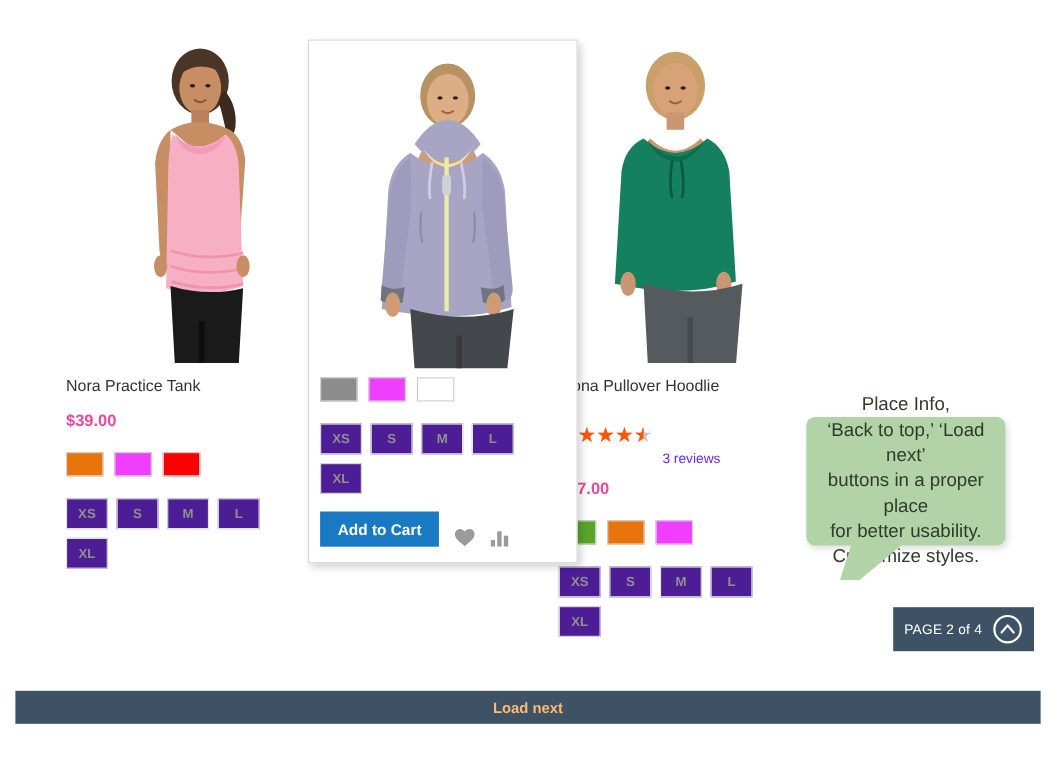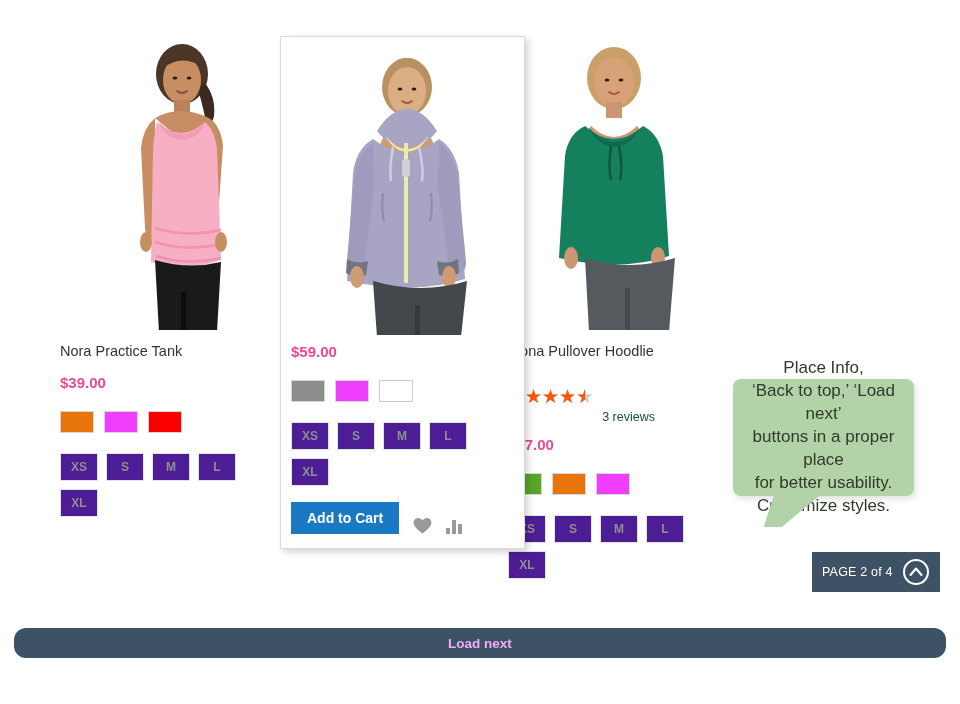--- a/index.html
+++ b/index.html
@@ -71,21 +71,21 @@
     margin-bottom: 12px;
   }
   .stars { position: relative; display: inline-block; font-size: 19px; line-height: 19px; letter-spacing: 0px; }
   .stars .base { color: #c7c7c7; }
   .stars .fill {
     position: absolute; left: 0; top: 0;
     color: #ff5501;
     overflow: hidden;
     white-space: nowrap;
   }
-  .reviews-link { font-size: 12.5px; color: #14532d; margin-top: 42px; }
+  .reviews-link { font-size: 12.5px; color: #6d28d9; margin-top: 42px; }
 
   
   .swatches { display: flex; gap: 10px; margin-bottom: 20px; }
   .swatch {
     width: 34px; height: 22px;
     border: 1px solid #d6d6d6;
   }
   .swatch.white-sw { border: 1px solid #cccccc; }
 
   
@@ -164,26 +164,25 @@
     display: flex; align-items: center; justify-content: center;
     cursor: pointer;
   }
 
   
   .load-next {
     position: absolute;
     left: 14px; top: 628px;
     width: 932px; height: 30px;
     background: #3e5265;
-    color: #f0abfc;
+    color: #fdba74;
     font-size: 13.5px;
     font-weight: bold;
     display: flex; align-items: center; justify-content: center;
     cursor: pointer;
-    border-radius: 12px;
   }
 </style>
 </head>
 <body>
 
 <div id="stage">
 
   <div class="grid">
 
     <div class="card c1">
@@ -326,21 +325,20 @@
           <path d="M80 150 q-2 16 1 28" stroke="#8e8bab" stroke-width="2" fill="none"></path>
           <path d="M128 150 q2 16 -1 28" stroke="#8e8bab" stroke-width="2" fill="none"></path>
           <ellipse cx="54" cy="234" rx="7" ry="11" fill="#cf9b74"></ellipse>
           <ellipse cx="146" cy="234" rx="7" ry="11" fill="#cf9b74"></ellipse>
 
           <path d="M70 238 q48 14 94 0 l-6 56 h-84 z" fill="#44474b"></path>
           <rect x="112" y="262" width="5" height="32" fill="#37393d"></rect>
         </svg>
       </div>
       <div class="info">
-        <div class="p-price">$59.00</div>
         <div class="swatches">
           <div class="swatch" style="background:#8c8c8c"></div>
           <div class="swatch" style="background:#f03eff"></div>
           <div class="swatch white-sw" style="background:#ffffff"></div>
         </div>
         <div class="sizes">
           <div class="size-box">XS</div>
           <div class="size-box">S</div>
           <div class="size-box">M</div>
           <div class="size-box">L</div>

